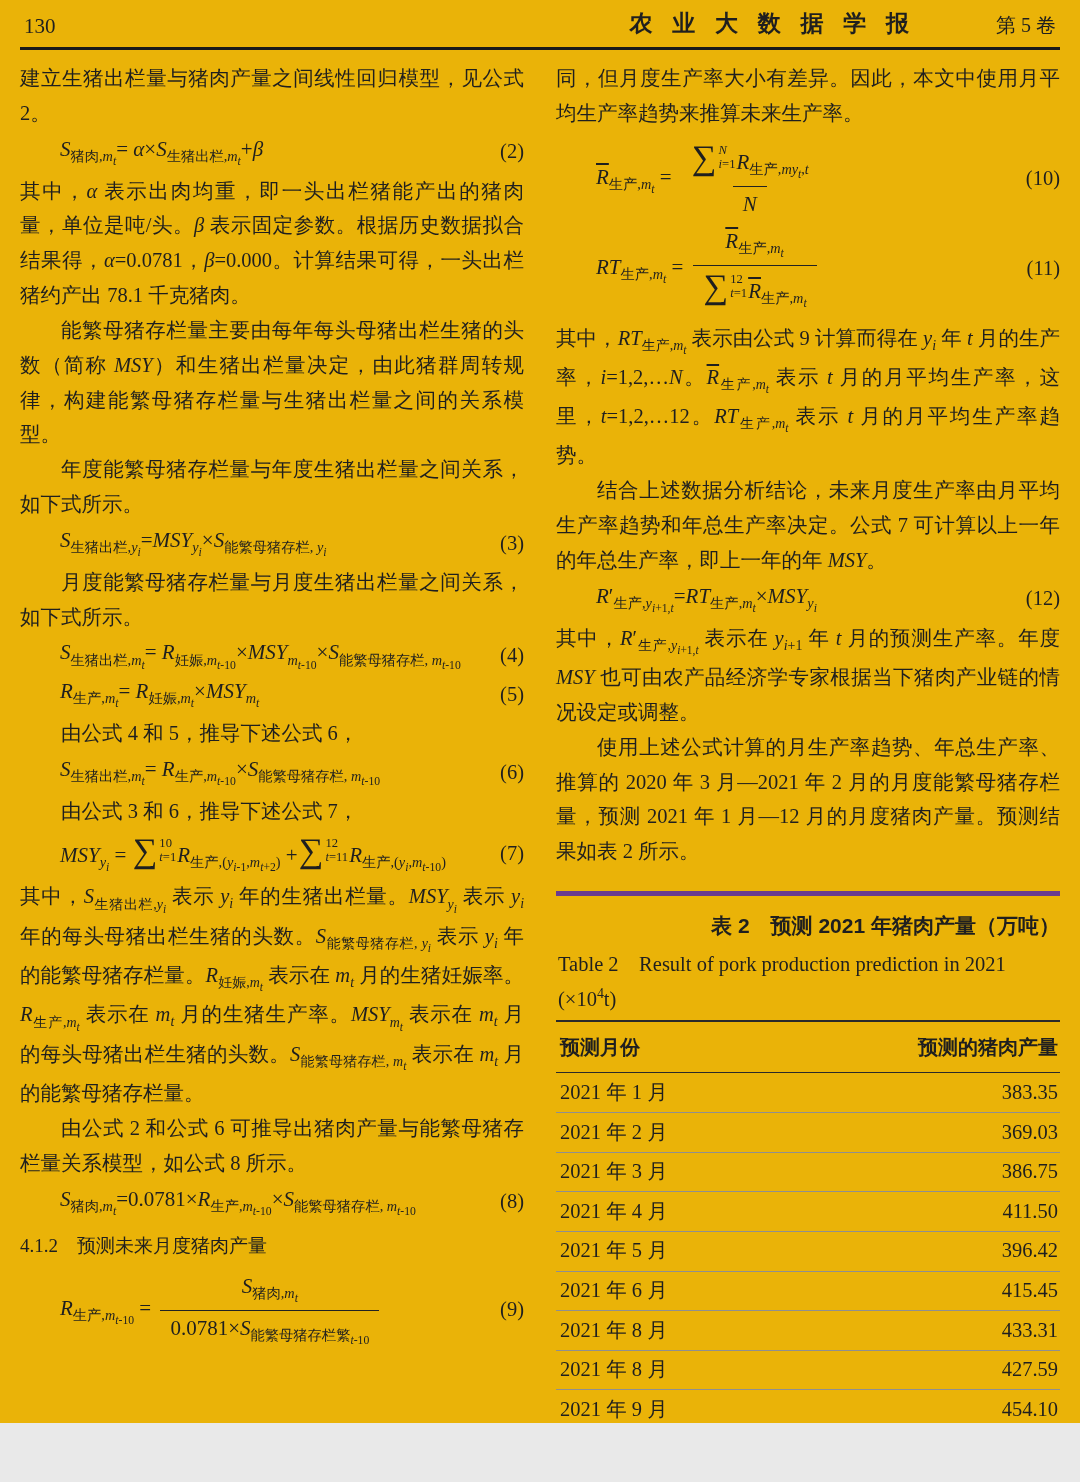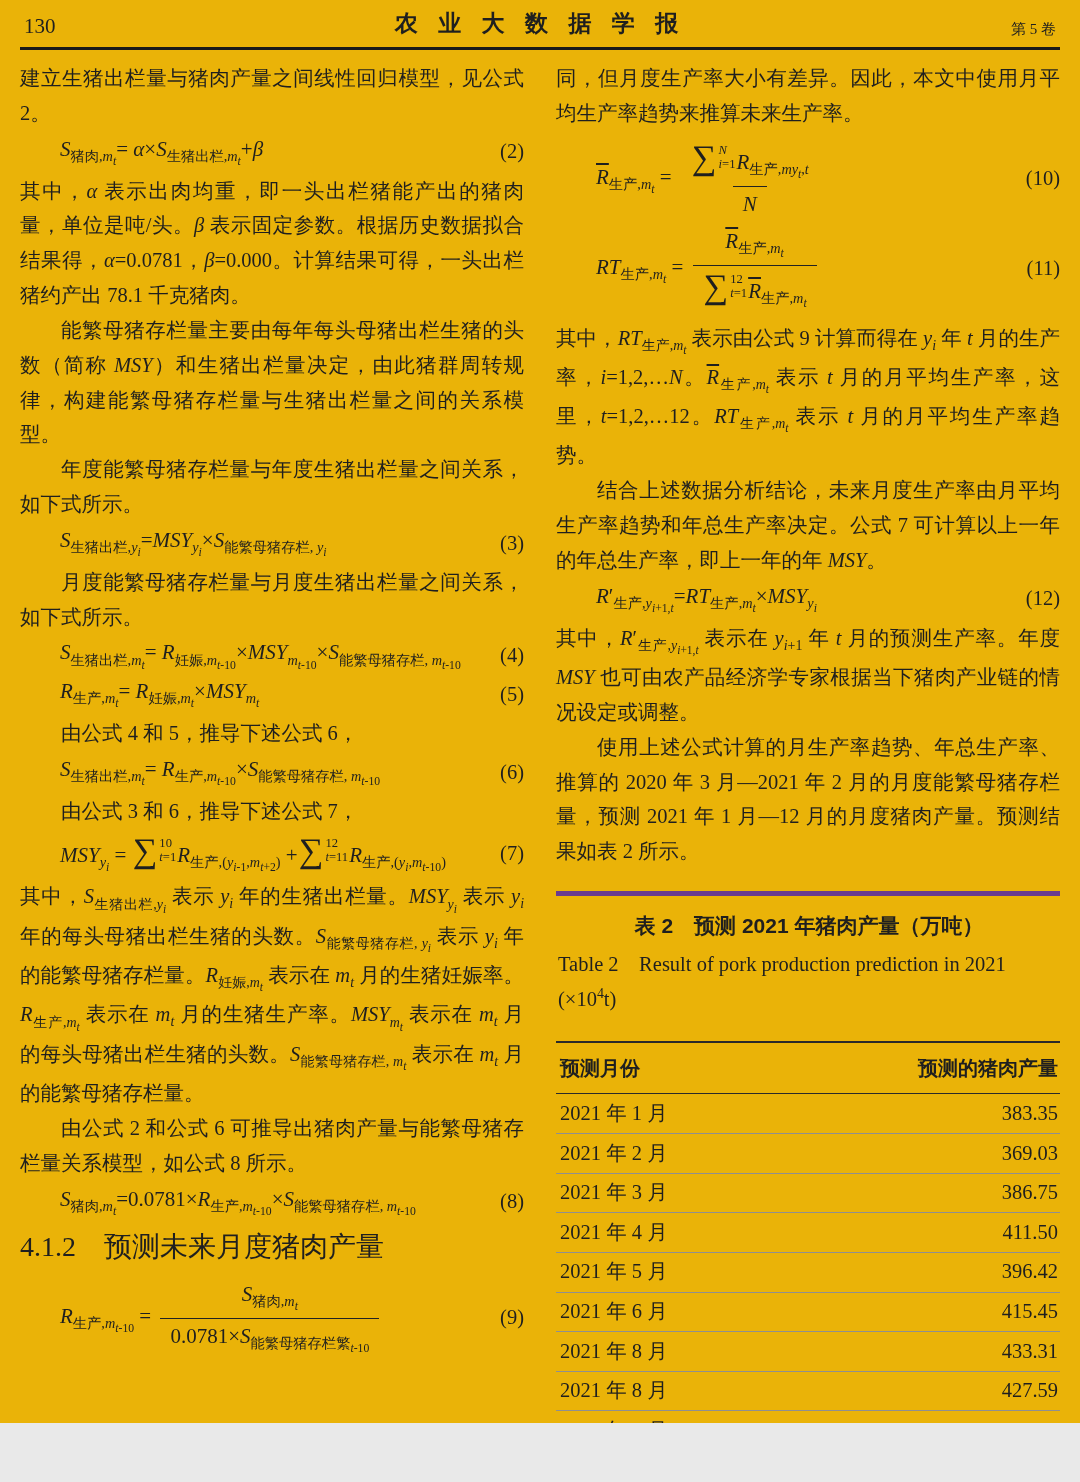--- a/index.html
+++ b/index.html
@@ -6,47 +6,47 @@
   * { box-sizing:border-box; }
   html,body { margin:0; padding:0; background:#e9e9e9; }
   .page {
     width:1080px; height:1423px; margin:0 auto; background:#eab308; color:var(--ink);
     font-family:"Liberation Serif","DejaVu Serif",serif;
     padding:6px 20px 0 20px; overflow:hidden; position:relative;
   }
   
   .page-header { display:flex; align-items:flex-end; border-bottom:3.5px solid #1a1a1a; padding:2px 4px 8px 4px; }
   .pgnum { width:140px; font-size:21px; }
-  .journal { flex:1; text-align:center; font-family:Liberation Sans, sans-serif; font-weight:600; font-size:23px; letter-spacing:7px; }
-  .volume { width:140px; text-align:right; font-size:15px; }
+  .journal { flex:1; text-align:right; font-family:Liberation Serif, serif; font-weight:600; font-size:23px; letter-spacing:7px; }
+  .volume { width:140px; text-align:right; font-size:20px; }
   
   .columns { display:flex; gap:32px; margin-top:11px; }
   .col { flex:1; min-width:0; font-size:20.5px; line-height:1.7; text-align:justify; }
   .para { margin:0; }
   .ind { text-indent:2em; }
   i { font-family:"Liberation Serif","DejaVu Serif",serif; }
   sub, sup { font-size:68%; }
   sub sub, sub sup { font-size:82%; }
   .ov { text-decoration:overline; }
   
   .formula { display:flex; align-items:center; margin:4px 0; padding-left:40px; font-size:21px; line-height:1.35; }
   .formula.tall { margin:9px 0; }
   .fx { text-align:left; }
   .fnum { margin-left:auto; padding-left:10px; font-size:20.5px; }
   .frac { display:inline-flex; flex-direction:column; align-items:center; vertical-align:middle; text-align:center; margin:0 4px; }
   .frac .num { padding:0 10px 3px 10px; }
   .frac .den { border-top:1.6px solid #222; padding:3px 10px 0 10px; }
   .sg { display:inline-flex; align-items:center; margin:0 1px; }
   .sig { font-size:165%; line-height:1; font-style:normal; }
   .lims { display:inline-flex; flex-direction:column; font-size:60%; line-height:1.15; margin-left:2px; text-align:left; }
-  .sechead { margin:4px 0 4px 0; font-size:28px; }
+  .sechead { margin:11px 0 4px 0; font-size:19px; }
   
   .tablewrap { margin-top:22px; border-top:5px solid var(--accent); border-bottom:5px solid var(--accent); padding-top:8px; }
-  .tcap-zh { font-family:"Liberation Sans","DejaVu Sans",sans-serif; font-weight:700; font-size:21px; margin:4px 0 3px 2px; text-align:center; }
-  .tcap-en { font-size:20.5px; margin:0 0 25px 2px; text-align:left; }
+  .tcap-zh { font-family:"Liberation Sans","DejaVu Sans",sans-serif; font-weight:700; font-size:21px; margin:4px 0 3px 2px; text-align:right; }
+  .tcap-en { font-size:20.5px; margin:0 0 4px 2px; text-align:left; }
   table.t2 { width:100%; border-collapse:collapse; font-size:20.5px; }
   table.t2 thead th {
     font-family:"Liberation Sans","DejaVu Sans",sans-serif; font-weight:700; font-size:20px;
     border-top:2px solid #2a2a2a; border-bottom:1.5px solid #2a2a2a; padding:8px 2px;
   }
   table.t2 th:first-child, table.t2 td:first-child { text-align:left; width:40%; padding-left:4px; }
   table.t2 th:last-child, table.t2 td:last-child { text-align:right; width:60%; }
   table.t2 td { padding:6.5px 2px; border-bottom:1px solid var(--rowline); line-height:1.25; }
   table.t2 tr:last-child td { border-bottom:none; }
 </style>

